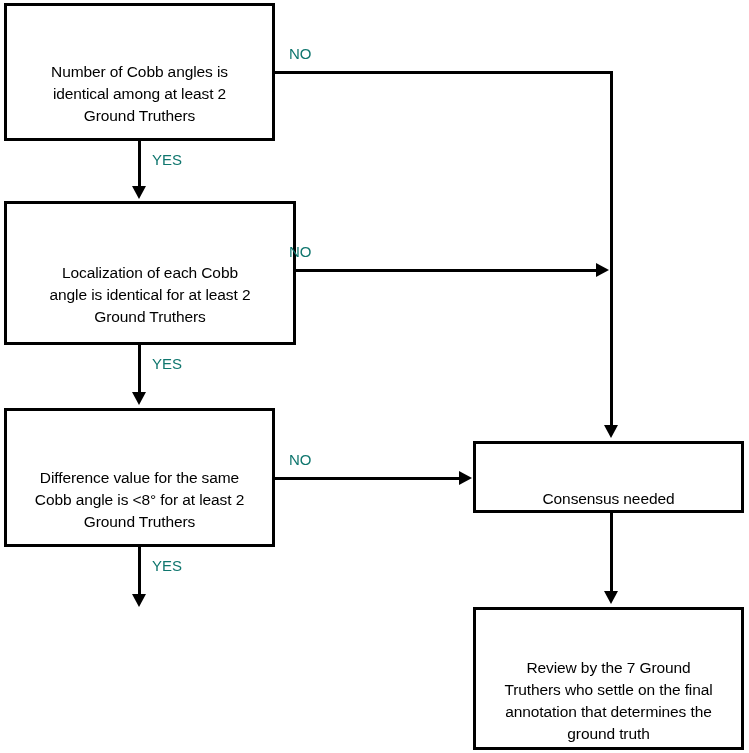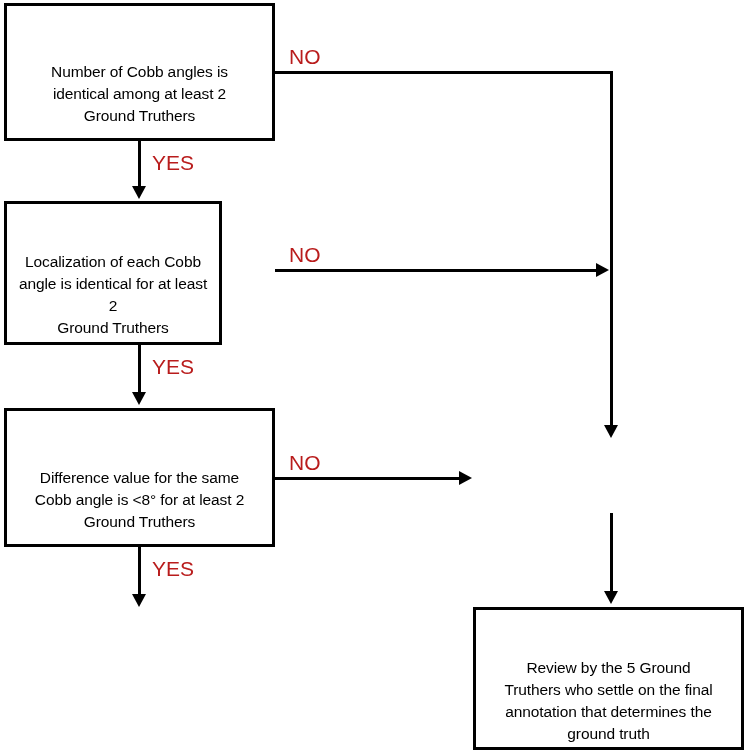--- a/index.html
+++ b/index.html
@@ -34,21 +34,21 @@
     font-size: 15.5px;
     line-height: 1.42;
     color: #000000;
     padding: 0 10px;
     white-space: pre-line;
     letter-spacing: -0.1px;
     margin-top: 44px;
   }
   
   #node-count      { left: 4px;  top: 3px;   width: 271px; height: 138px; }
-  #node-local      { left: 4px;  top: 201px; width: 218px; height: 144px; }
+  #node-local      { left: 4px;  top: 201px; width: 292px; height: 144px; }
   #node-diff       { left: 4px;  top: 408px; width: 271px; height: 139px; align-items: center; }
   #node-groundtruth{ left: 4px;  top: 608px; width: 271px; height: 142px; }
   
   #node-consensus  { left: 473px; top: 441px; width: 271px; height: 72px; }
   #node-review     { left: 473px; top: 607px; width: 271px; height: 143px; }
 
   
   .edge-v, .edge-h {
     position: absolute;
     background: #000000;
@@ -69,23 +69,23 @@
     position: absolute;
     width: 0; height: 0;
     border-top: 7.5px solid transparent;
     border-bottom: 7.5px solid transparent;
     border-left: 13px solid #000000;
     z-index: 2;
   }
 
   .edge-label {
     position: absolute;
-    font-size: 21px;
+    font-size: 15px;
     line-height: 1;
-    color: #b91c1c;
+    color: #0f766e;
     z-index: 4;
     background: transparent;
     white-space: nowrap;
   }
 
   
   #yes1-line { left: 137.5px; top: 141px; width: 3px; height: 47px; }
   #yes1-head { left: 132px;  top: 186px; }
   #yes1-label{ left: 152px;  top: 152px; }
 
@@ -134,23 +134,26 @@
 Ground Truthers</span>
   </div>
 
   <div class="node" id="node-diff">
     <span class="node-text">Difference value for the same
 Cobb angle is &lt;8° for at least 2
 Ground Truthers</span>
   </div>
 
 
+  <div class="node" id="node-consensus">
+    <span class="node-text">Consensus needed</span>
+  </div>
 
   <div class="node" id="node-review">
-    <span class="node-text">Review by the 5 Ground
+    <span class="node-text">Review by the 7 Ground
 Truthers who settle on the final
 annotation that determines the
 ground truth</span>
   </div>
 
   <div class="edge-v" id="yes1-line"></div>
   <div class="arrow-down" id="yes1-head"></div>
   <div class="edge-label" id="yes1-label">YES</div>
 
   <div class="edge-v" id="yes2-line"></div>

